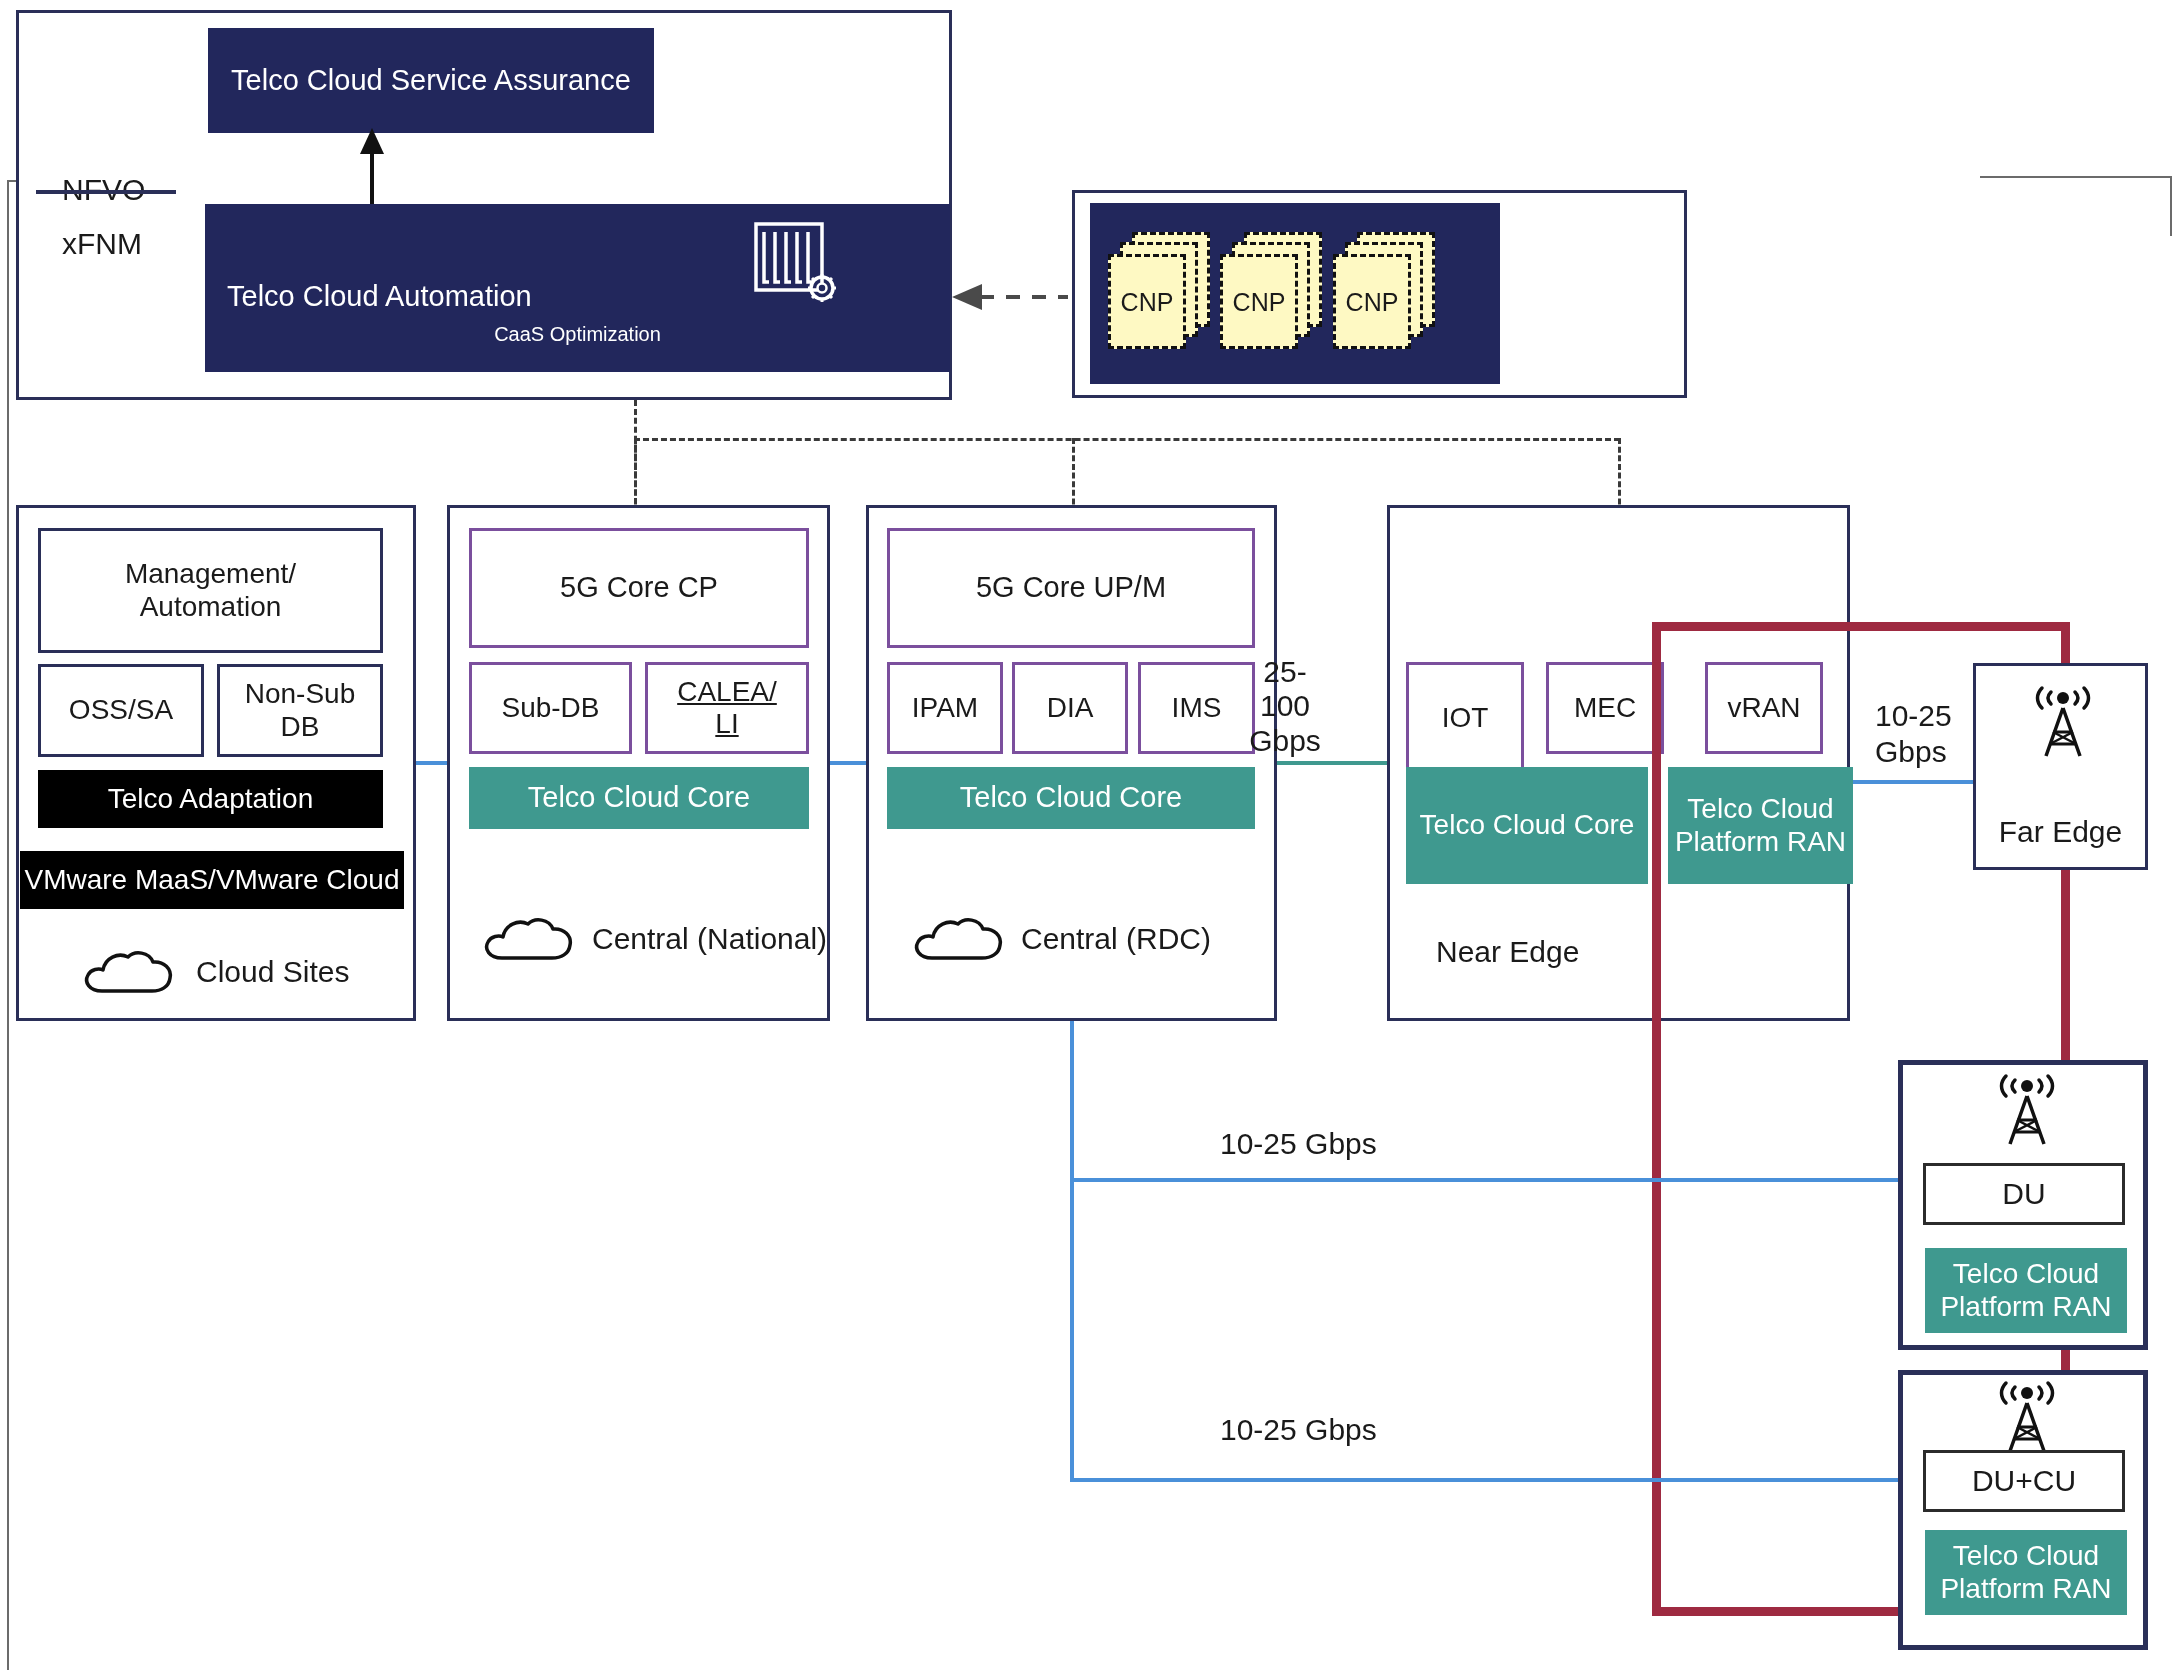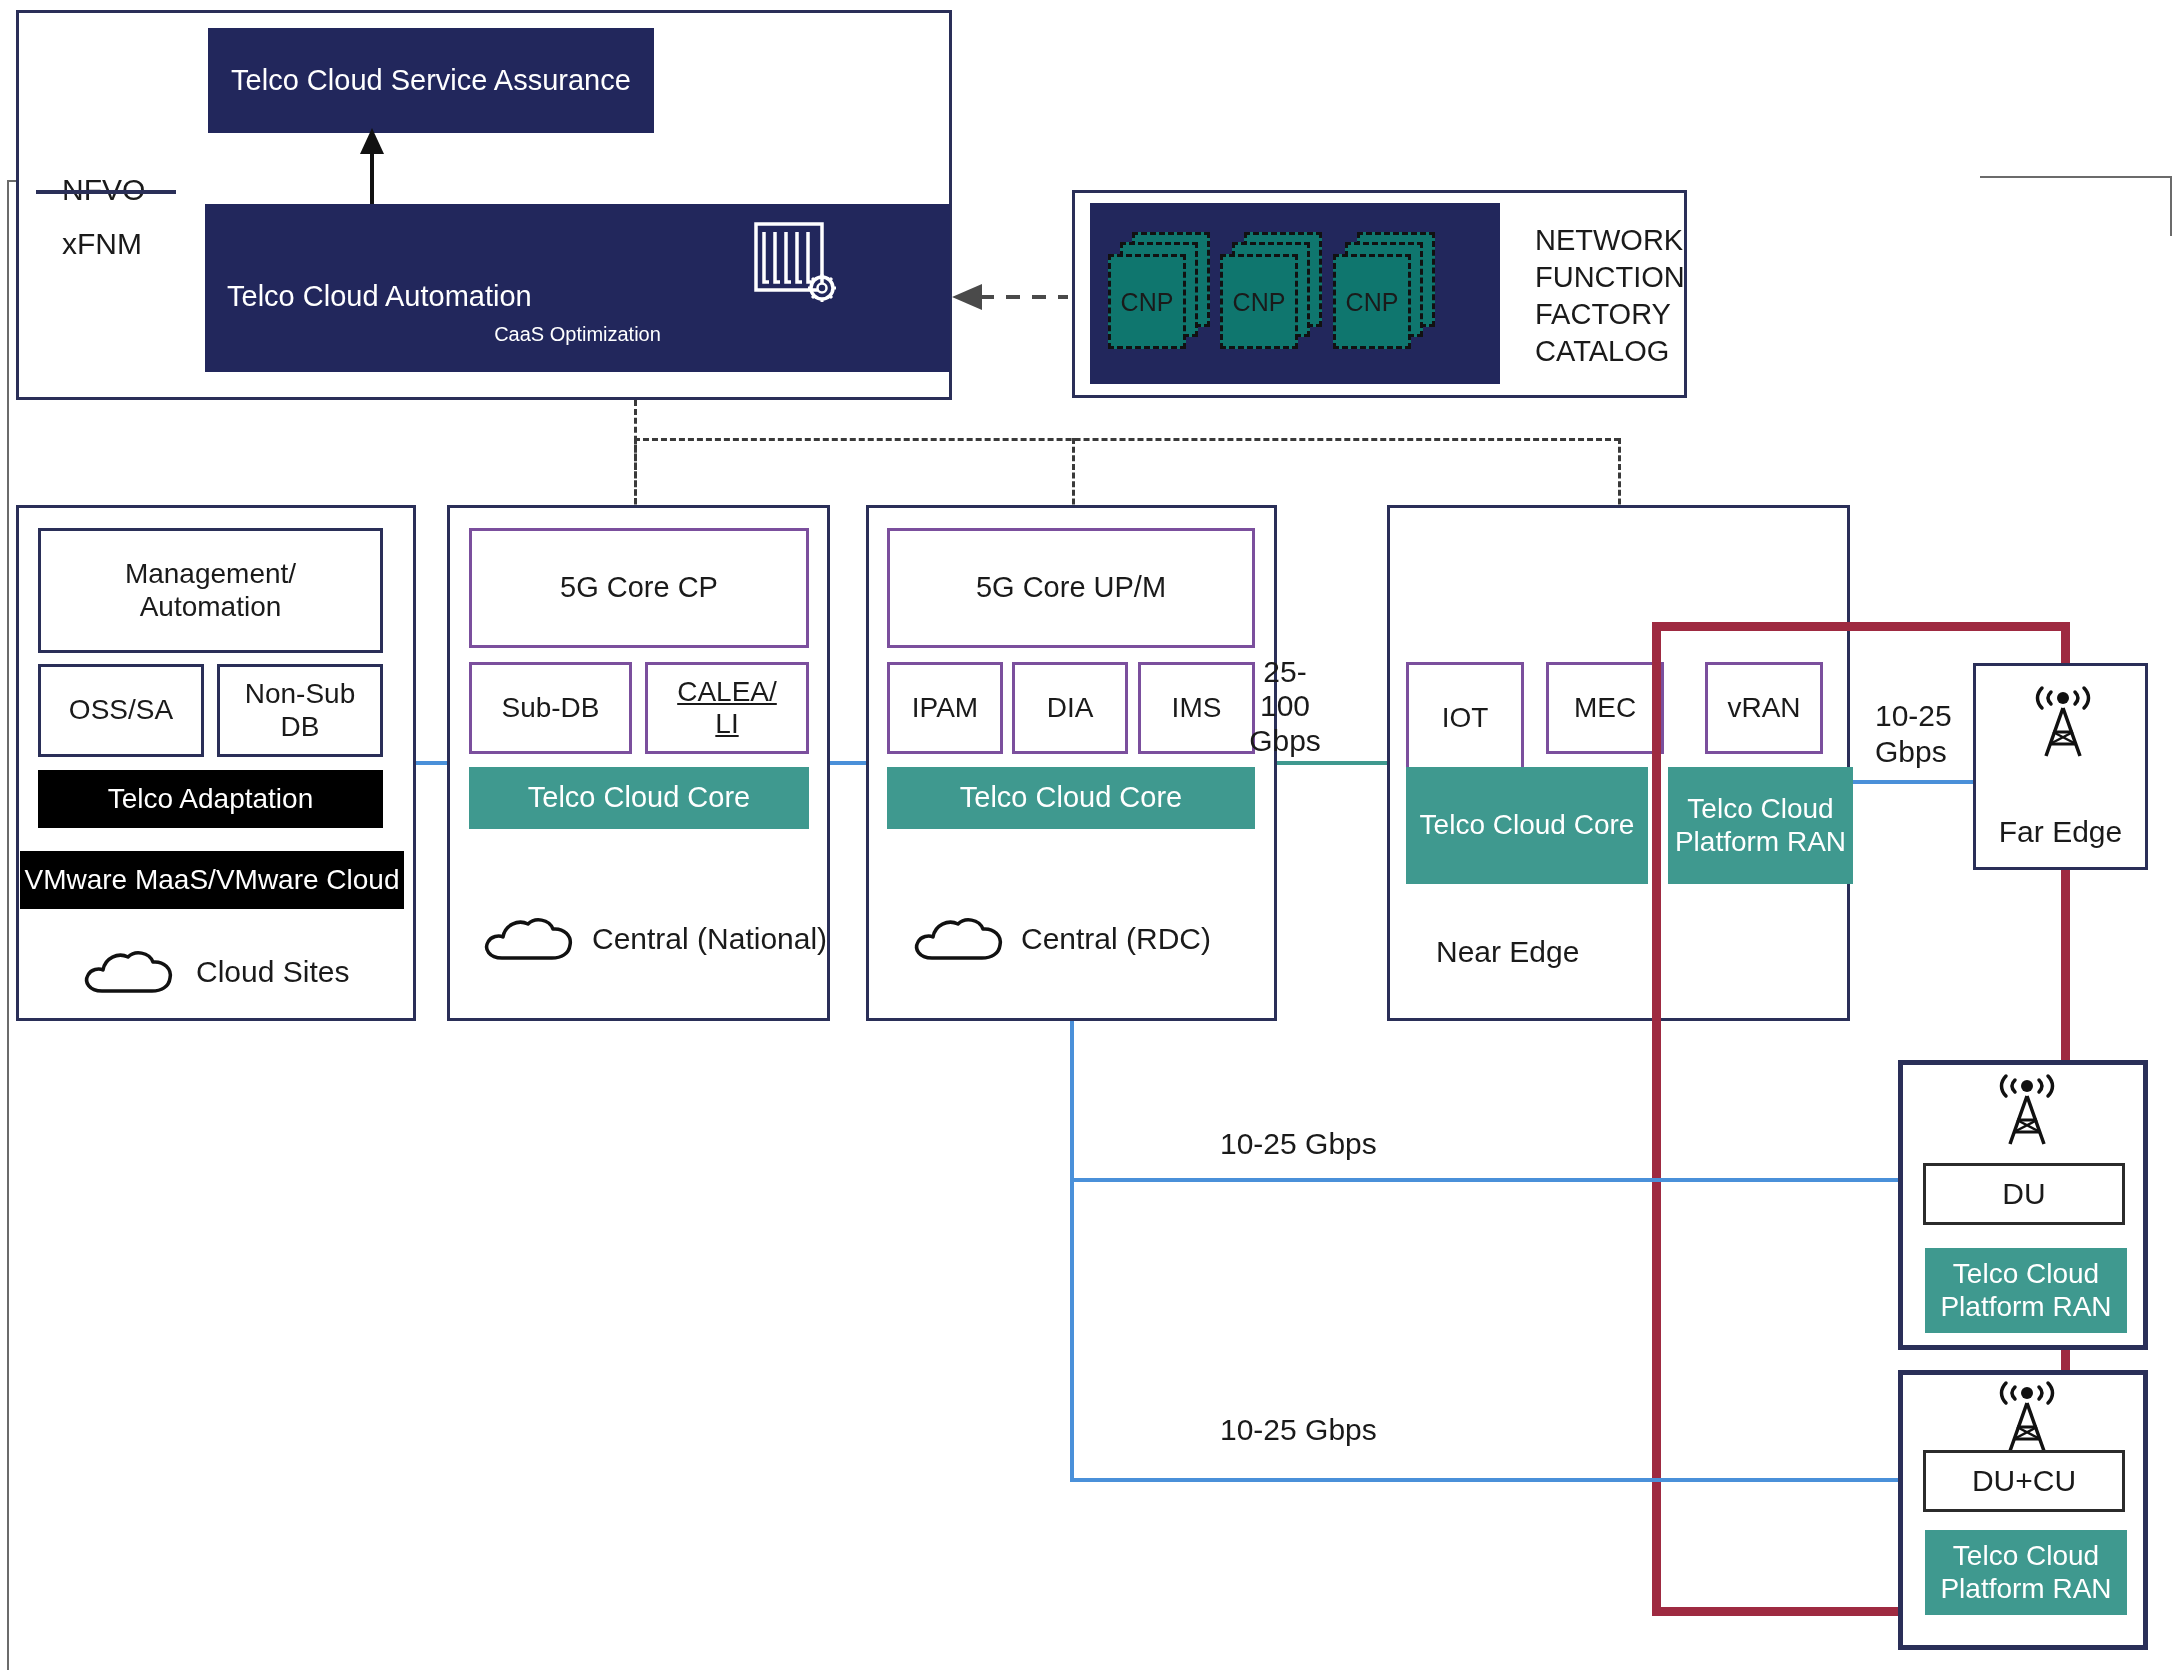--- a/index.html
+++ b/index.html
@@ -95,21 +95,21 @@
     font-size: 20px;
     color: #ffffff;
   }
 
   svg { display: block; overflow: visible; }
 
   .cnp-stack { position: absolute; }
   .cnp-card {
     position: absolute;
     border: 3px dashed #111111;
-    background: #0f766e;
+    background: #fef9c3;
     box-sizing: border-box;
   }
   .cnp-text {
     position: absolute;
     left: 0; right: 0; top: 50%;
     transform: translateY(-50%);
     text-align: center;
     font-size: 25px;
     color: #1a1a1a;
   }
@@ -190,24 +190,20 @@
   </div>
 
   <div class="cnp-stack" style="left:1333px; top:232px; width:108px; height:122px;">
     <div class="cnp-card" style="left:24px; top:0; width:78px; height:95px;"></div>
     <div class="cnp-card" style="left:12px; top:10px; width:78px; height:95px;"></div>
     <div class="cnp-card" style="left:0px; top:22px; width:78px; height:95px;">
       <span class="cnp-text">CNP</span>
     </div>
   </div>
 
-  <div class="abs lbl fs29" style="left:1535px; top:222px; width:240px; line-height:1.28;">NETWORK
-FUNCTION
-FACTORY
-CATALOG</div>
 
   <div class="abs dash-v" style="left:634px; top:400px; width:0; height:113px;"></div>
   <div class="abs dash-h" style="left:634px; top:438px; width:986px; height:0;"></div>
   <div class="abs dash-v" style="left:634px; top:438px; width:0; height:75px;"></div>
   <div class="abs dash-v" style="left:1072px; top:438px; width:0; height:75px;"></div>
   <div class="abs dash-v" style="left:1618px; top:438px; width:0; height:75px;"></div>
 
   <div class="abs navy-outline" style="left:16px; top:505px; width:400px; height:516px;"></div>
   <div class="abs navy-outline center fs28 lbl" style="left:38px; top:528px; width:345px; height:125px;">Management/
 Automation</div>

